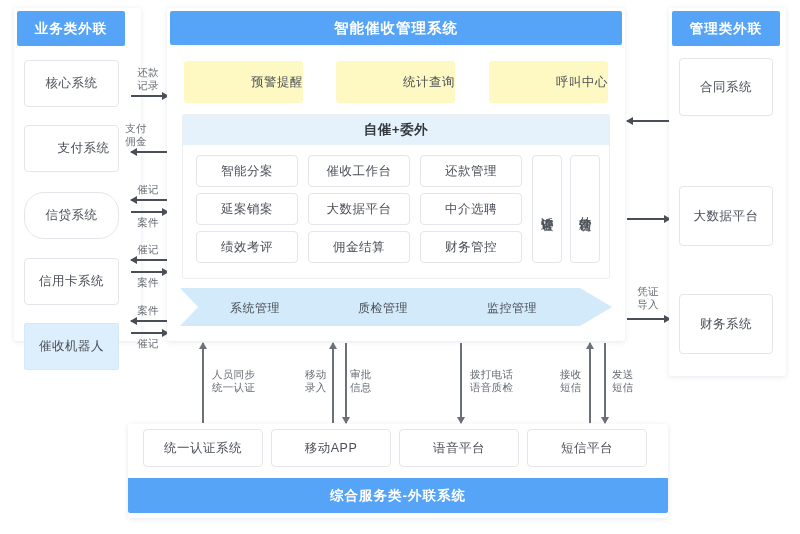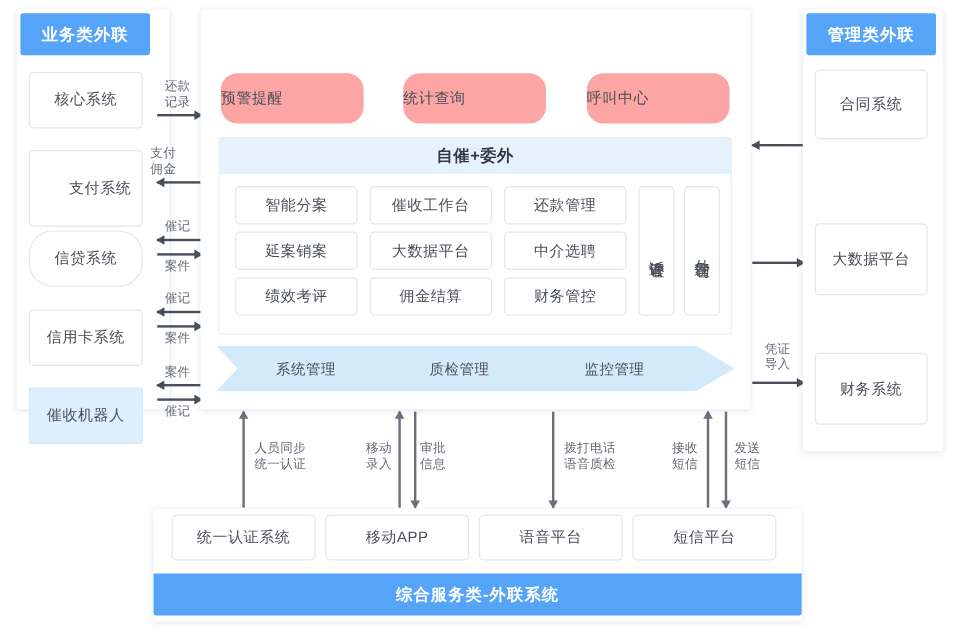--- a/index.html
+++ b/index.html
@@ -34,23 +34,23 @@
     border: 1px solid #e3e6ea;
     border-radius: 4px;
     display: flex; align-items: center; justify-content: center;
     font-size: 12.5px;
     color: #4a4f57;
     letter-spacing: .5px;
   }
   .wbox.tint { background: #ddeefc; border-color: #d3e8fa; }
   .lbox {
     position: absolute;
-    background: #fca5a5;
-    border-radius: 14px;
-    display: flex; align-items: center; justify-content: flex-start;
+    background: #fef9c3;
+    border-radius: 3px;
+    display: flex; align-items: center; justify-content: flex-end;
     font-size: 12.5px;
     color: #4a4f57;
     letter-spacing: .5px;
   }
   .subpanel {
     position: absolute;
     background: #ffffff;
     border: 1px solid #eceef1;
     border-radius: 3px;
   }
@@ -140,21 +140,21 @@
 
   <div class="panel" style="left:14px; top:8px; width:127px; height:333px;"></div>
 
   <div class="hdr" style="left:17px; top:11px; width:108px; height:35px;">
     <span>业务类外联</span>
   </div>
 
   <div class="wbox" style="left:24px; top:60px; width:95px; height:47px;">
     <span>核心系统</span>
   </div>
-  <div class="wbox" style="left:24px; top:125px; width:95px; height:64px;padding-left:24px;">
+  <div class="wbox" style="left:24px; top:125px; width:95px; height:47px;padding-left:24px;">
     <span>支付系统</span>
   </div>
   <div class="wbox" style="left:24px; top:192px; width:95px; height:47px;border-radius:20px;">
     <span>信贷系统</span>
   </div>
   <div class="wbox" style="left:24px; top:258px; width:95px; height:47px;">
     <span>信用卡系统</span>
   </div>
   <div class="wbox tint" style="left:24px; top:323px; width:95px; height:47px; border-radius:2px;">
     <span>催收机器人</span>
@@ -194,20 +194,23 @@
   <div class="ah left" style="left:131px; top:320px; width:37px;">
       <span class="head"></span>
     </div>
   <div class="ah right" style="left:131px; top:332px; width:37px;">
       <span class="head"></span>
     </div>
   <div class="alab" style="left:126px; top:337px; width:44px;">催记</div>
 
   <div class="panel" style="left:167px; top:8px; width:458px; height:333px;"></div>
 
+  <div class="hdr" style="left:170px; top:11px; width:452px; height:34px; font-size:14.5px;">
+    <span>智能催收管理系统</span>
+  </div>
 
   <div class="lbox" style="left:184px; top:61px; width:119px; height:42px;">
     <span>预警提醒</span>
   </div>
   <div class="lbox" style="left:336px; top:61px; width:119px; height:42px;">
     <span>统计查询</span>
   </div>
   <div class="lbox" style="left:489px; top:61px; width:119px; height:42px;">
     <span>呼叫中心</span>
   </div>

